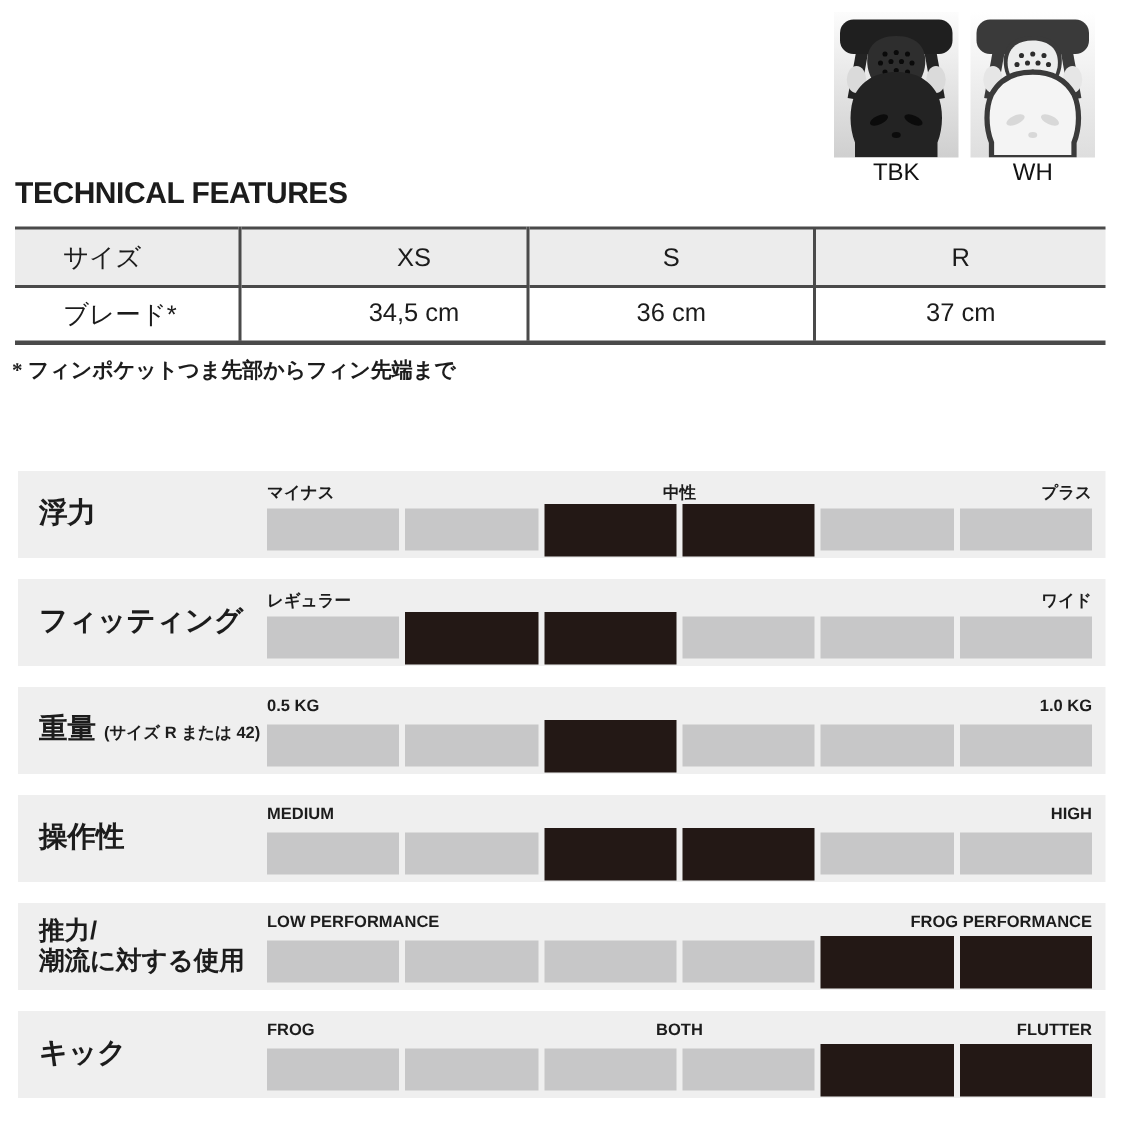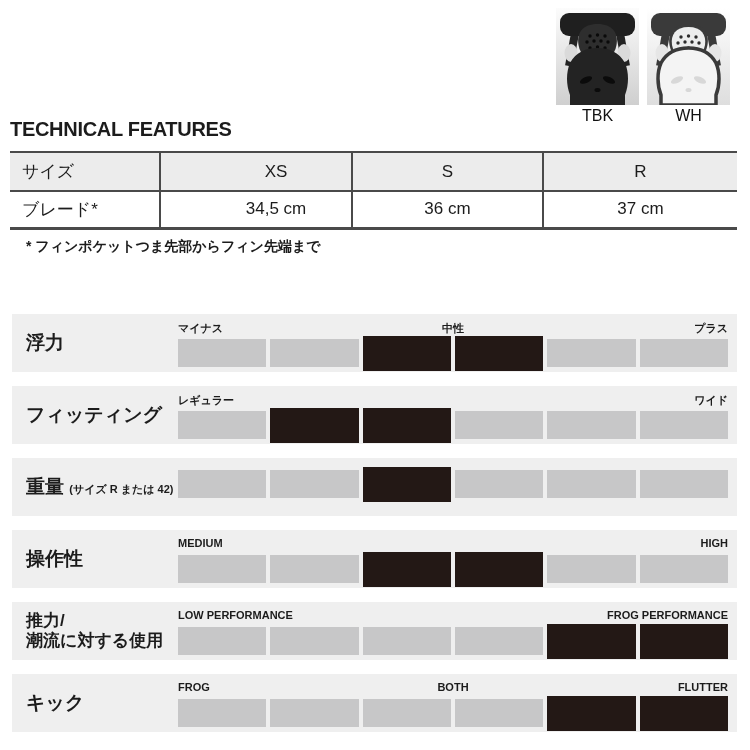--- a/index.html
+++ b/index.html
@@ -17,24 +17,24 @@
   
   .heading { position:absolute; left:10px; top:118px; font-size:20px; font-weight:bold; letter-spacing:-0.3px; }
 
   
   .spec-table { position:absolute; left:10px; top:151px; width:727px; border-collapse:collapse;
                 border-top:2px solid #4a4a4a; border-bottom:3px solid #4a4a4a; font-size:17px; }
   .spec-table tr.head td { background:#ececec; height:39px; border-bottom:2px solid #4a4a4a; }
   .spec-table tr.body td { background:#ffffff; height:37px; }
   .spec-table td { text-align:center; vertical-align:middle; }
   .spec-table td + td { border-left:2px solid #4a4a4a; }
-  .spec-table td.c0 { width:150px; text-align:left; padding-left:12px; }
+  .spec-table td.c0 { width:150px; text-align:left; padding-left:32px; }
   .spec-table td.c1 { width:192px;padding-left:40px; } .spec-table td.c2 { width:191px; } .spec-table td.c3 { width:194px; }
 
-  .footnote { position:absolute; left:26px; top:238px; font-size:14px; font-weight:bold; }
+  .footnote { position:absolute; left:8px; top:238px; font-size:14px; font-weight:bold;font-family:Liberation Serif, serif; }
 
   
   .ratings { position:absolute; left:12px; top:314px; width:725px; }
   .rating-row { height:58px; background:#efefef; margin-bottom:14px; display:flex; }
   .rating-label { width:166px; display:flex; flex-direction:column; justify-content:center;
                   padding-left:14px; font-weight:bold; font-size:19px; line-height:1.15; }
   .rating-label .suffix { font-size:11px; font-weight:bold; }
   .rating-row.two-line .rating-label { font-size:17px; }
   .rating-label-line2 { font-size:17px; font-weight:bold; }
   .rating-bar { flex:1; padding:7px 9px 0 0; display:flex; flex-direction:column; }
@@ -176,20 +176,25 @@
           </div>
     </div>
   </div>
 
   <div class="rating-row" style="background: rgb(239, 239, 239);">
     <div class="rating-label">
       <div class="rating-label-line1"><span class="main">重量</span> <span class="suffix">(サイズ R または 42)</span></div>
 
     </div>
     <div class="rating-bar">
+      <div class="scale-labels">
+        <span class="scale-left">0.5 KG</span>
+        <span class="scale-center"></span>
+        <span class="scale-right">1.0 KG</span>
+      </div>
       <div class="segments">
             <div class="seg" style="background: rgb(199, 199, 200);"></div>
             <div class="seg" style="background: rgb(199, 199, 200);"></div>
             <div class="seg on" style="background: rgb(35, 24, 21);"></div>
             <div class="seg" style="background: rgb(199, 199, 200);"></div>
             <div class="seg" style="background: rgb(199, 199, 200);"></div>
             <div class="seg" style="background: rgb(199, 199, 200);"></div>
           </div>
     </div>
   </div>

